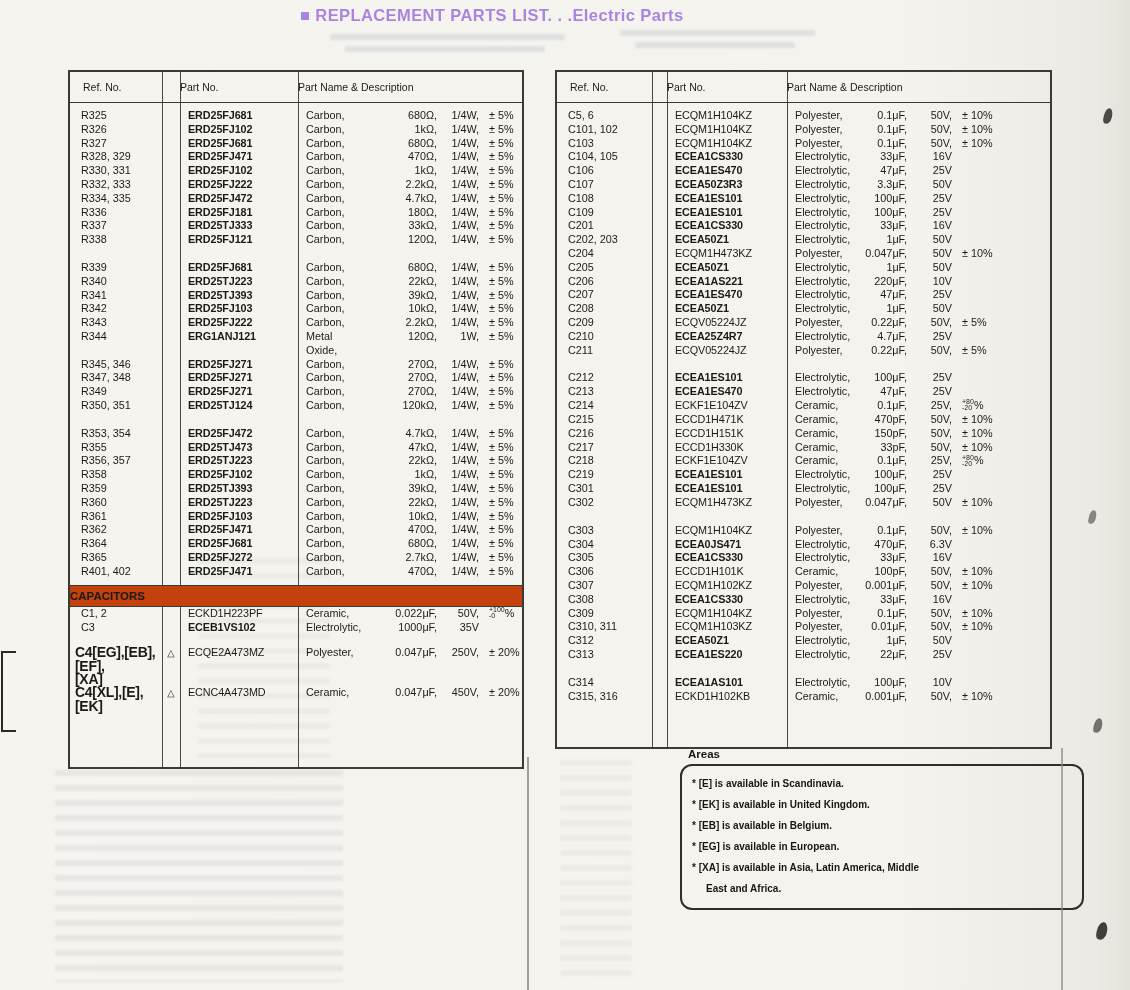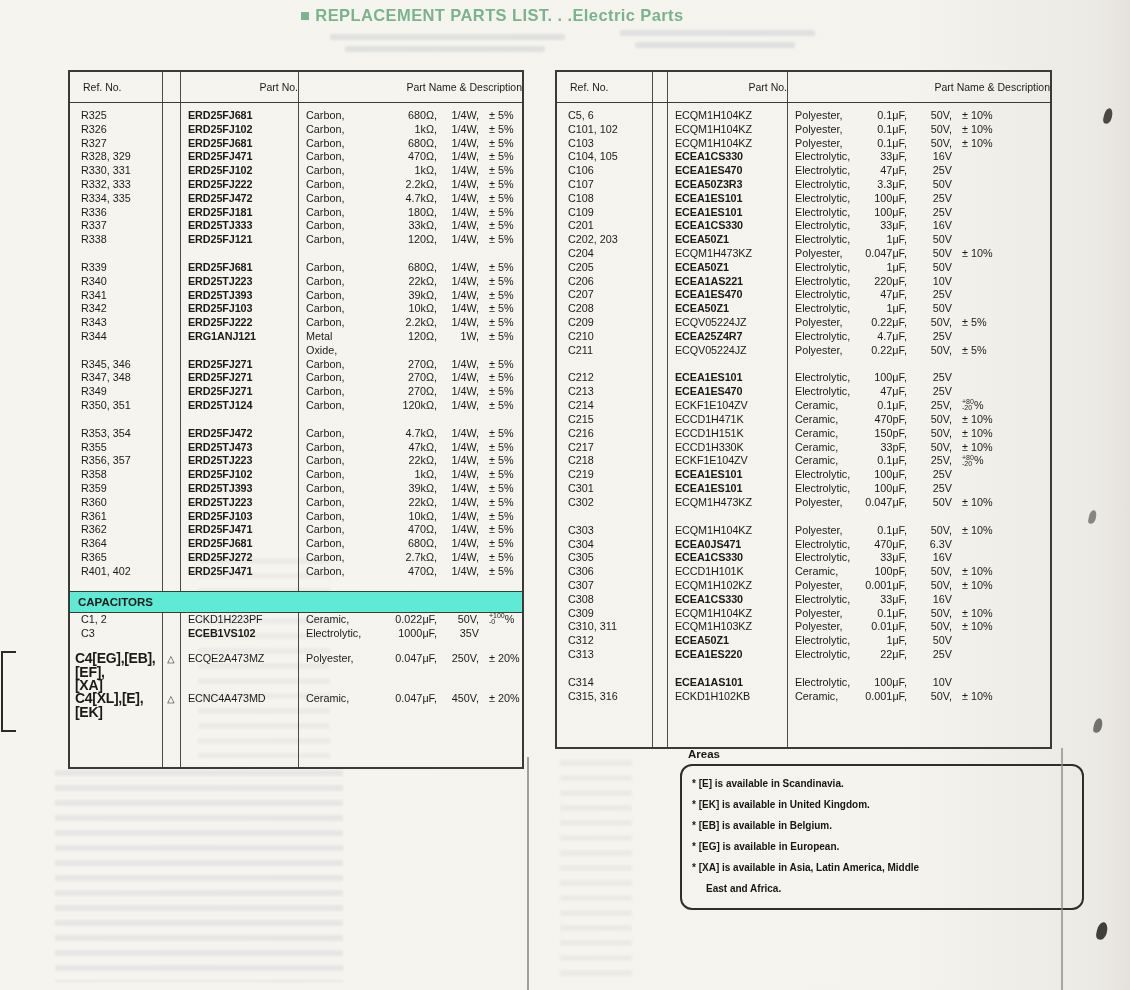--- a/index.html
+++ b/index.html
@@ -5,61 +5,61 @@
   html,body{margin:0;padding:0;}
   body{
     width:1130px;height:990px;position:relative;overflow:hidden;
     background:linear-gradient(90deg,#f6f4ef 0%,#f5f3ee 80%,#eceae4 97%,#e4e2db 100%);
     font-family:"Liberation Sans", sans-serif;color:#1a1a18;
   }
 
   
   .ghost-title{
     position:absolute;left:300px;top:6px;font-size:16.5px;font-weight:700;
-    color:#15803d;opacity:.55;letter-spacing:.4px;filter:blur(.4px);white-space:nowrap;
+    color:#6d28d9;opacity:.55;letter-spacing:.4px;filter:blur(.4px);white-space:nowrap;
   }
   .ghost-line{position:absolute;height:6px;background:rgba(125,138,160,.18);filter:blur(1px);border-radius:2px;}
   .ghost-bars{position:absolute;
     background:repeating-linear-gradient(180deg, rgba(125,138,160,.15) 0 6px, transparent 6px 15px);
     filter:blur(1px);}
 
   
   .ptable{position:absolute;border:2px solid #3a3a36;}
   #table-left {--c1:92px;--c2:18px;--c3:118px;--d1:64px;--d2:75px;--d3:42px;--rh:13.8px;
                left:68px;top:70px;width:452px;height:695px;}
   #table-right{--c1:95px;--c2:15px;--c3:120px;--d1:66px;--d2:54px;--d3:45px;--rh:13.8px;
                left:555px;top:70px;width:493px;height:675px;}
   .vline{position:absolute;top:0;bottom:0;width:1px;background:#4a4a46;}
   .v1{left:var(--c1);}
   .v2{left:calc(var(--c1) + var(--c2));}
   .v3{left:calc(var(--c1) + var(--c2) + var(--c3));}
   .thead{position:relative;display:grid;grid-template-columns:var(--c1) var(--c2) var(--c3) 1fr;
     height:30px;align-items:center;border-bottom:1.5px solid #3a3a36;font-size:10.5px;color:#1c1c1a;}
   .th-ref{padding-left:13px;}
-  .th-part,.th-desc{text-align:right;}
+  .th-part,.th-desc{text-align:left;}
   .tbody{position:relative;padding-top:6px;}
   .tr{display:grid;grid-template-columns:var(--c1) var(--c2) var(--c3) 1fr;
     min-height:var(--rh);line-height:var(--rh);font-size:10.8px;}
   .tr.tall{line-height:13.2px;}
   .c-ref{padding-left:11px;white-space:pre-line;}
   .c-ref.b{font-weight:700;font-size:14px;letter-spacing:-.3px;padding-left:5px;}
   .c-mark{text-align:center;font-size:9.5px;color:#222;}
   .c-part{padding-left:8px;letter-spacing:-.1px;}
   .c-part.b{font-weight:700;}
   .c-desc{display:grid;grid-template-columns:var(--d1) var(--d2) var(--d3) 1fr;}
   .d1{padding-left:8px;}
   .d2,.d3{text-align:right;}
   .d4{padding-left:10px;white-space:nowrap;}
   .stack{display:inline-flex;flex-direction:column;align-items:flex-start;
     font-size:7px;line-height:6px;vertical-align:middle;position:relative;top:-1px;}
   .pct{vertical-align:middle;}
   .gap{width:100%;}
-  .section{font-weight:700;font-size:11.5px;height:20px;line-height:20px;padding-left:8px;
+  .section{font-weight:700;font-size:11.5px;height:20px;line-height:20px;padding-left:0;
     border-top:1.5px solid #3a3a36;border-bottom:1.5px solid #3a3a36;
-    background:#5eead4;position:relative;z-index:2;margin-top:12px;}
+    background:#c2410c;position:relative;z-index:2;margin-top:6px;}
 
   
   .areas{position:absolute;left:680px;top:748px;width:404px;}
   .areas-title{font-weight:700;font-size:11.5px;margin:0 0 4px 8px;color:#161614;}
   .areas-box{border:2px solid #2e2e2a;border-radius:12px;padding:7px 10px 9px 10px;}
   .areas-item{font-weight:700;font-size:10px;line-height:21px;color:#161614;
     padding-left:14px;text-indent:-14px;white-space:pre-line;}
 
   
   .bracket{position:absolute;left:1px;top:651px;width:13px;height:77px;

